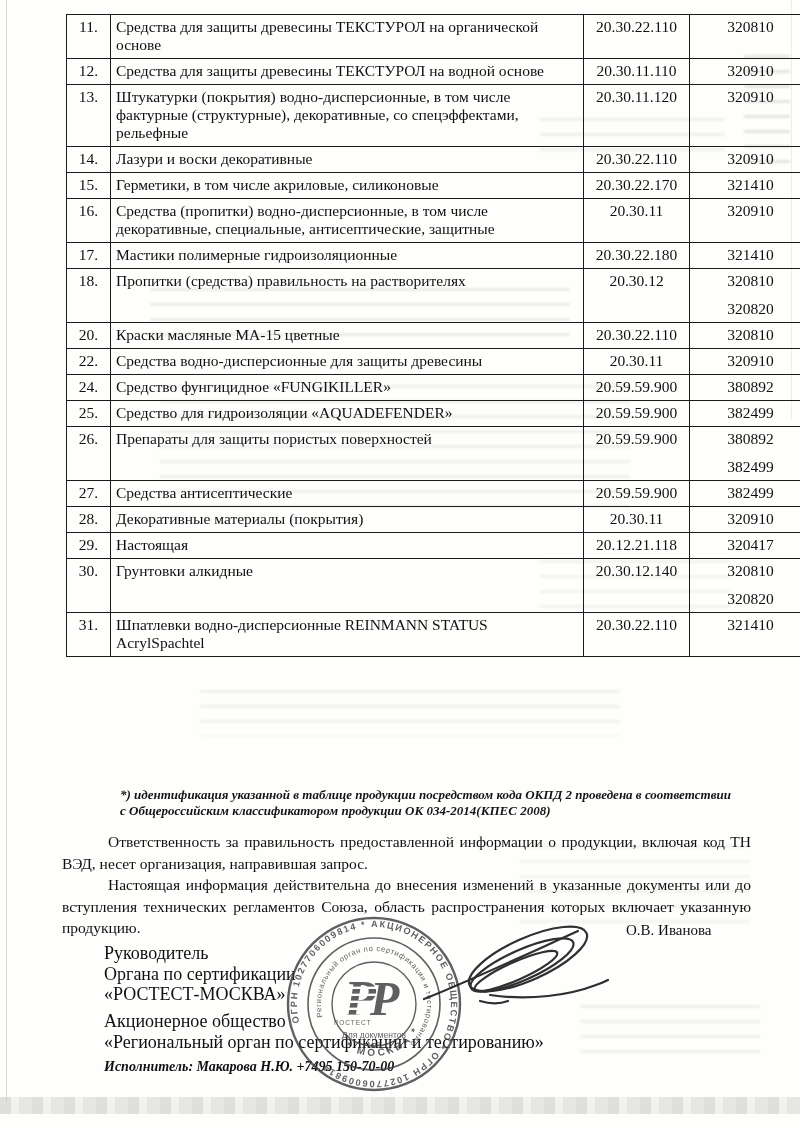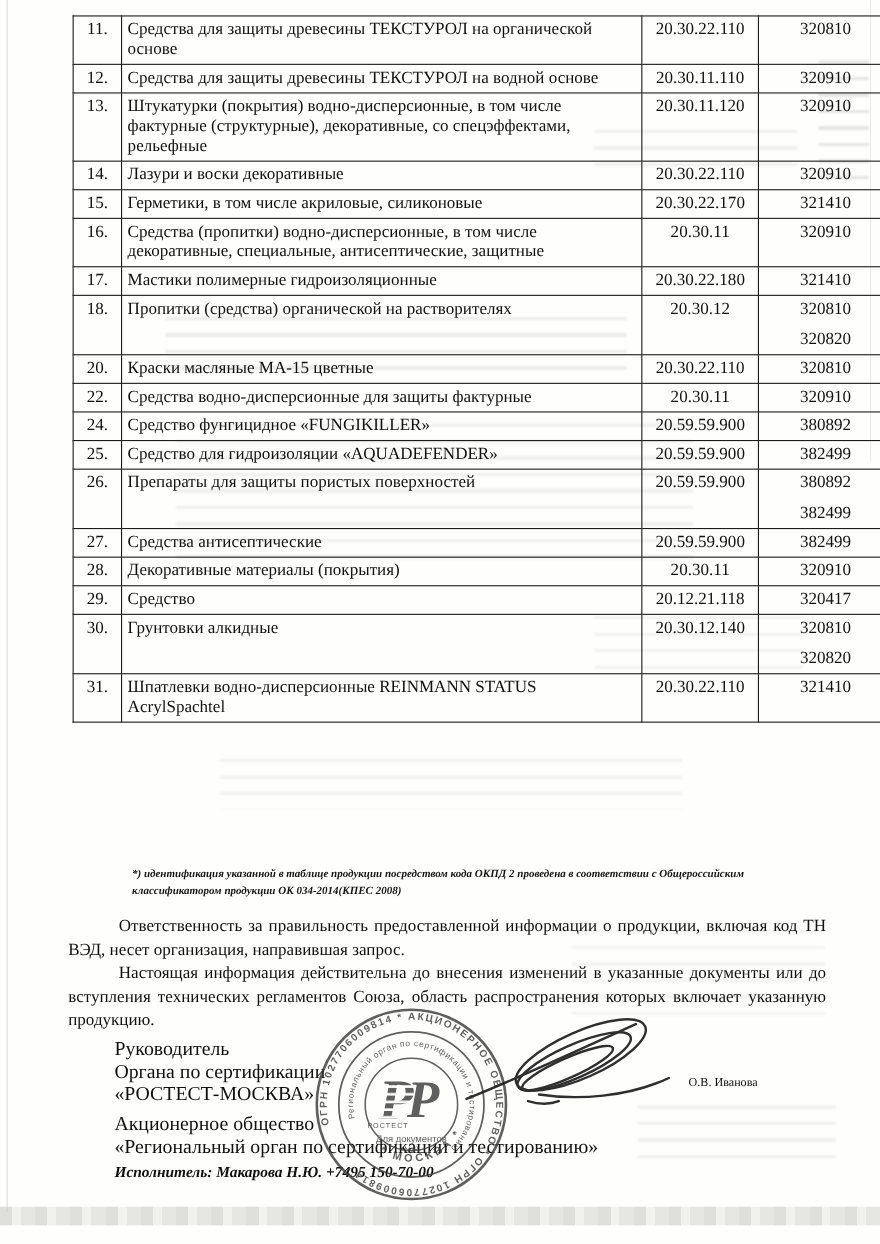--- a/index.html
+++ b/index.html
@@ -32,33 +32,33 @@
   table.products td { border:1.6px solid #1b1b1b; padding:3px 5px 4px; vertical-align:top; }
   td.c-num  { width:44px;  text-align:center; vertical-align:middle;margin-left:20px; }
   td.c-desc { width:473px; padding-left:9px; }
   td.c-code { width:106px; text-align:center; }
   td.c-val  { width:122px; text-align:center; }
   .value-line + .value-line { margin-top:10px; }
 
   
   .footnote {
     position:absolute; left:120px; top:787px; width:618px;
-    font-size:10px; font-style:italic; font-weight:bold; line-height:16px; color:#141414;
+    font-size:13px; font-style:italic; font-weight:bold; line-height:16px; color:#141414;
   }
 
   
   .paragraphs { position:absolute; left:62px; top:831px; width:689px;
     font-size:15.5px; line-height:21.5px; text-align:justify; }
   .paragraphs p { text-indent:46px; }
 
   
   .sig-block { position:absolute; white-space:pre-line; font-size:18px; line-height:20.5px; }
   .sig-head  { left:104px; top:943px; }
   .sig-org   { left:104px; top:1011px; width:480px; }
-  .sig-name  { position:absolute; left:626px; top:978px; font-size:11px; }
+  .sig-name  { position:absolute; left:626px; top:922px; font-size:15px; }
   .executor  { position:absolute; left:104px; top:1059px; font-size:14px;
                font-style:italic; font-weight:bold; }
 
   .stamp-wrap { position:absolute; left:282px; top:912px; width:184px; height:184px; opacity:.82; }
   .autograph  { position:absolute; left:420px; top:903px; width:262px; height:122px; }
 </style>
 </head>
 <body>
 
 <div class="page">
@@ -129,38 +129,38 @@
         <tr>
       <td class="c-num">17.</td>
       <td class="c-desc">Мастики полимерные гидроизоляционные</td>
       <td class="c-code">20.30.22.180</td>
       <td class="c-val">
             <div class="value-line">321410</div>
           </td>
     </tr>
         <tr>
       <td class="c-num">18.</td>
-      <td class="c-desc">Пропитки (средства) органической на растворителях</td>
+      <td class="c-desc">Пропитки (средства) правильность на растворителях</td>
       <td class="c-code">20.30.12</td>
       <td class="c-val">
             <div class="value-line">320810</div>
             <div class="value-line">320820</div>
           </td>
     </tr>
         <tr>
       <td class="c-num">20.</td>
       <td class="c-desc">Краски масляные МА-15 цветные</td>
       <td class="c-code">20.30.22.110</td>
       <td class="c-val">
             <div class="value-line">320810</div>
           </td>
     </tr>
         <tr>
       <td class="c-num">22.</td>
-      <td class="c-desc">Средства водно-дисперсионные для защиты фактурные</td>
+      <td class="c-desc">Средства водно-дисперсионные для защиты древесины</td>
       <td class="c-code">20.30.11</td>
       <td class="c-val">
             <div class="value-line">320910</div>
           </td>
     </tr>
         <tr>
       <td class="c-num">24.</td>
       <td class="c-desc">Средство фунгицидное «FUNGIKILLER»</td>
       <td class="c-code">20.59.59.900</td>
       <td class="c-val">
@@ -195,21 +195,21 @@
         <tr>
       <td class="c-num">28.</td>
       <td class="c-desc">Декоративные материалы (покрытия)</td>
       <td class="c-code">20.30.11</td>
       <td class="c-val">
             <div class="value-line">320910</div>
           </td>
     </tr>
         <tr>
       <td class="c-num">29.</td>
-      <td class="c-desc">Средство</td>
+      <td class="c-desc">Настоящая</td>
       <td class="c-code">20.12.21.118</td>
       <td class="c-val">
             <div class="value-line">320417</div>
           </td>
     </tr>
         <tr>
       <td class="c-num">30.</td>
       <td class="c-desc">Грунтовки алкидные</td>
       <td class="c-code">20.30.12.140</td>
       <td class="c-val">

